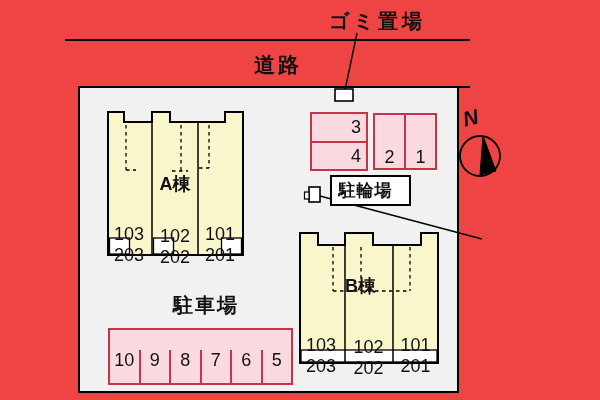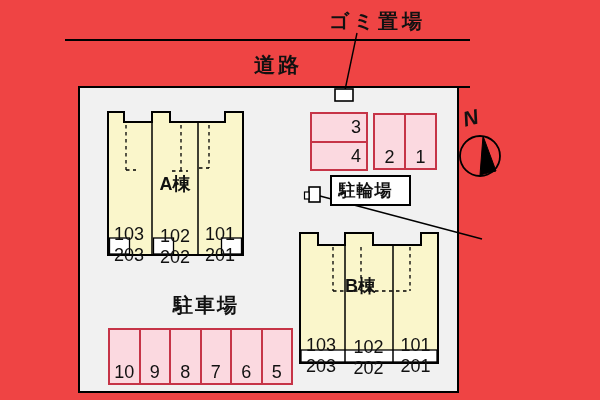--- a/index.html
+++ b/index.html
@@ -31,21 +31,21 @@
   .b-u2{left:393px;top:303px;width:45px;}
   
   .stall-box{position:absolute;box-sizing:border-box;background:#FBD9E0;border:2px solid #C63447;display:flex;}
   .stalls-34{left:310px;top:112px;width:58px;height:59px;flex-direction:column;}
   .stalls-34 .cell{flex:1;display:flex;align-items:center;justify-content:flex-end;padding-right:5px;}
   .stalls-34 .cell + .cell{border-top:2px solid #C63447;}
   .stalls-21{left:373px;top:113px;width:64px;height:57px;flex-direction:row;}
   .stalls-21 .cell{flex:1;display:flex;align-items:flex-end;justify-content:center;padding-bottom:1px;}
   .stalls-21 .cell + .cell{border-left:2px solid #C63447;}
   .stalls-row{left:108px;top:328px;width:185px;height:57px;flex-direction:row;}
-  .stalls-row .cell{flex:1;display:flex;align-items:flex-end;justify-content:center;padding-bottom:1px;}
+  .stalls-row .cell{flex:1;display:flex;justify-content:center;padding-bottom:1px;margin-top:20px;}
   .stalls-row .cell + .cell{border-left:2px solid #C63447;}
   .stall-num{font-size:18px;line-height:20px;color:#111;}
 </style>
 </head>
 <body>
 
 <div class="canvas">
 
   <svg width="600" height="400" viewBox="0 0 600 400">
 

